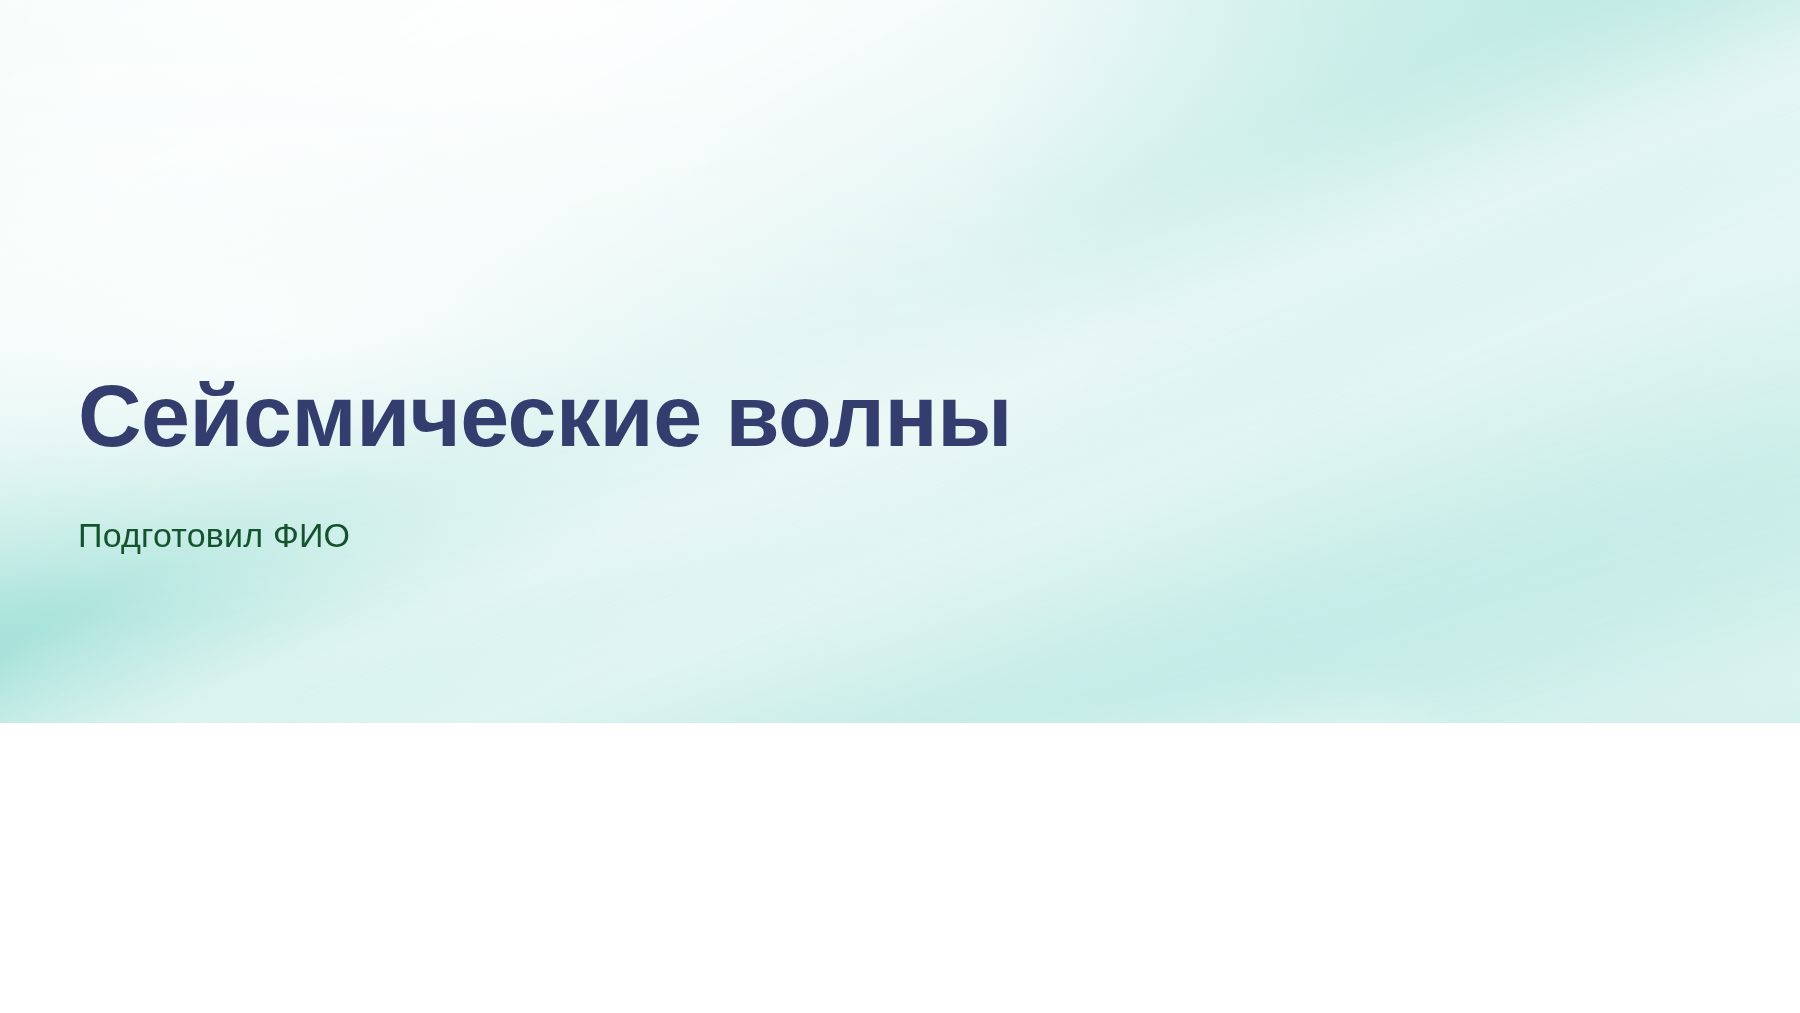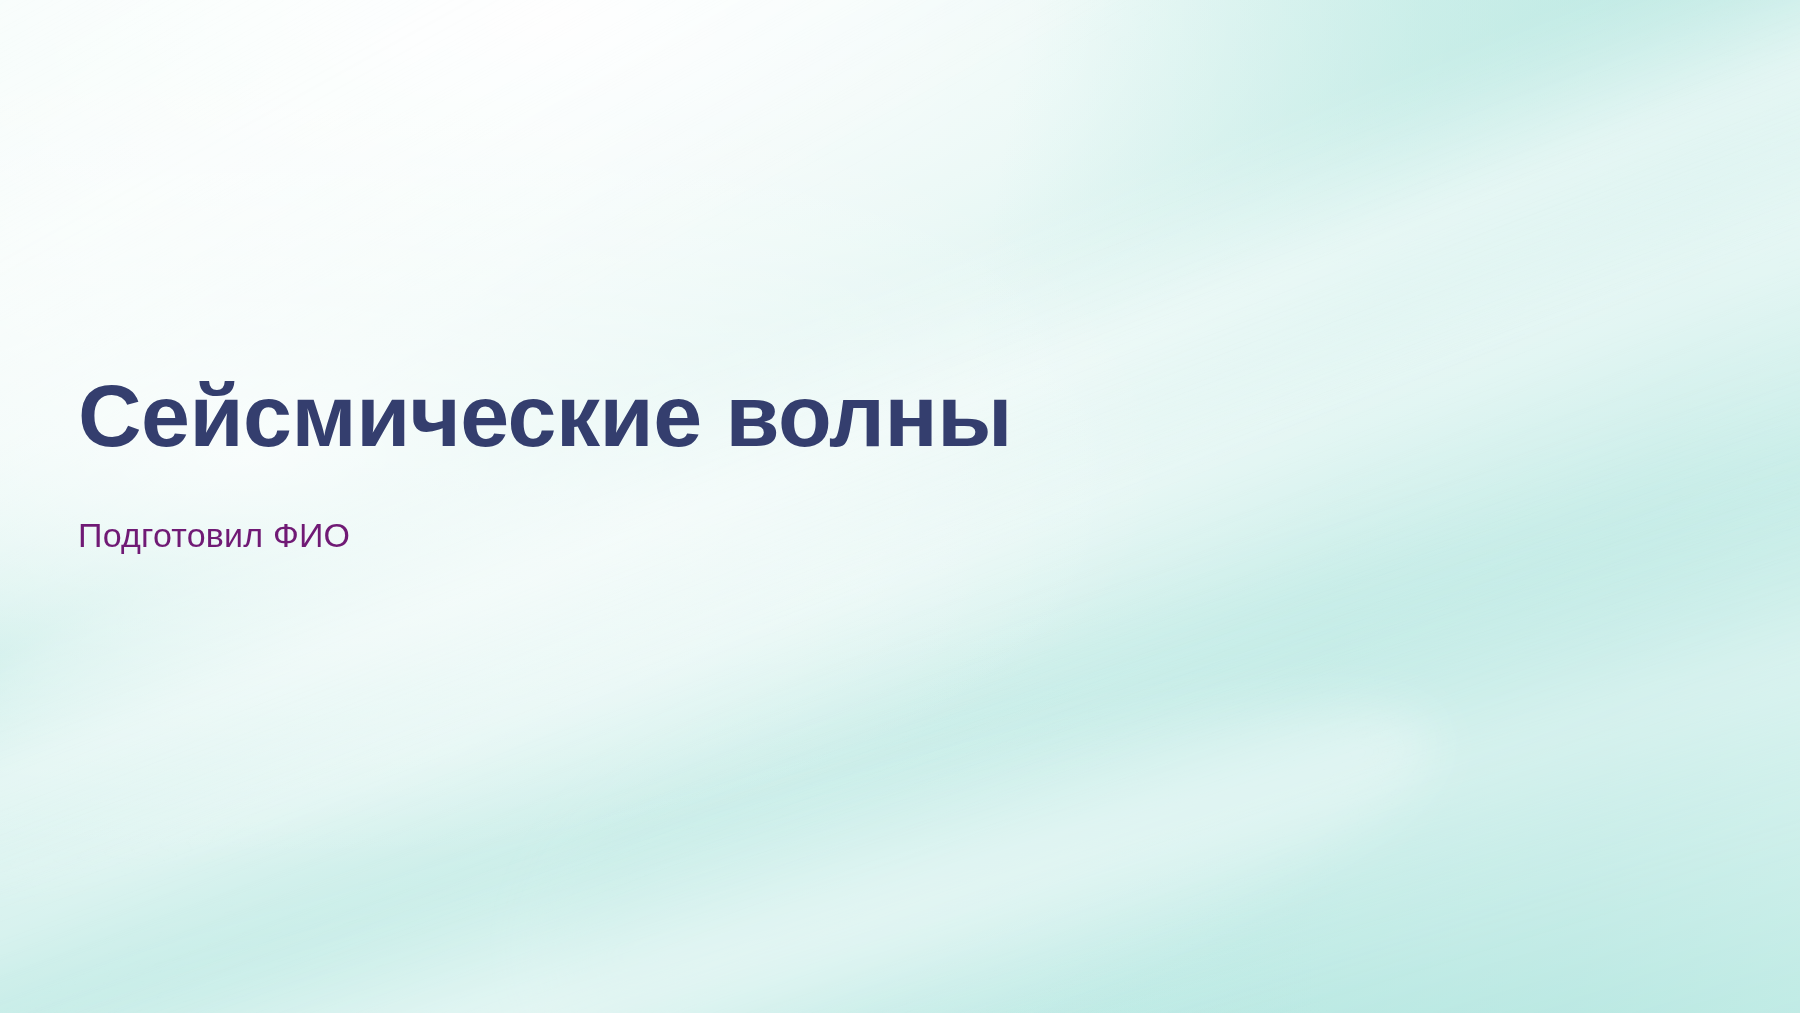--- a/index.html
+++ b/index.html
@@ -4,21 +4,21 @@
 <style>
   html, body {
     margin: 0;
     padding: 0;
     background: #ffffff;
   }
 
   #slide {
     position: relative;
     width: 1800px;
-    height: 1013px;
+    height: 723px;
     overflow: hidden;
     font-family: "Liberation Sans", sans-serif;
     background-color: #bfe9e3;
   }
 
   
 
   .bg-layer {
     position: absolute;
     inset: 0;
@@ -202,21 +202,21 @@
     white-space: nowrap;
   }
 
   #slide-subtitle {
     margin: 0;
     padding-top: 55px;
     font-size: 34px;
     line-height: 1.2;
     font-weight: 400;
     letter-spacing: 0.2px;
-    color: #701a75;
+    color: #14532d;
     white-space: nowrap;
   }
 </style>
 </head>
 <body>
 
 <div id="slide">
 
   <div class="bg-layer bg-base"></div>
   <div class="bg-layer bg-glow-top"></div>

